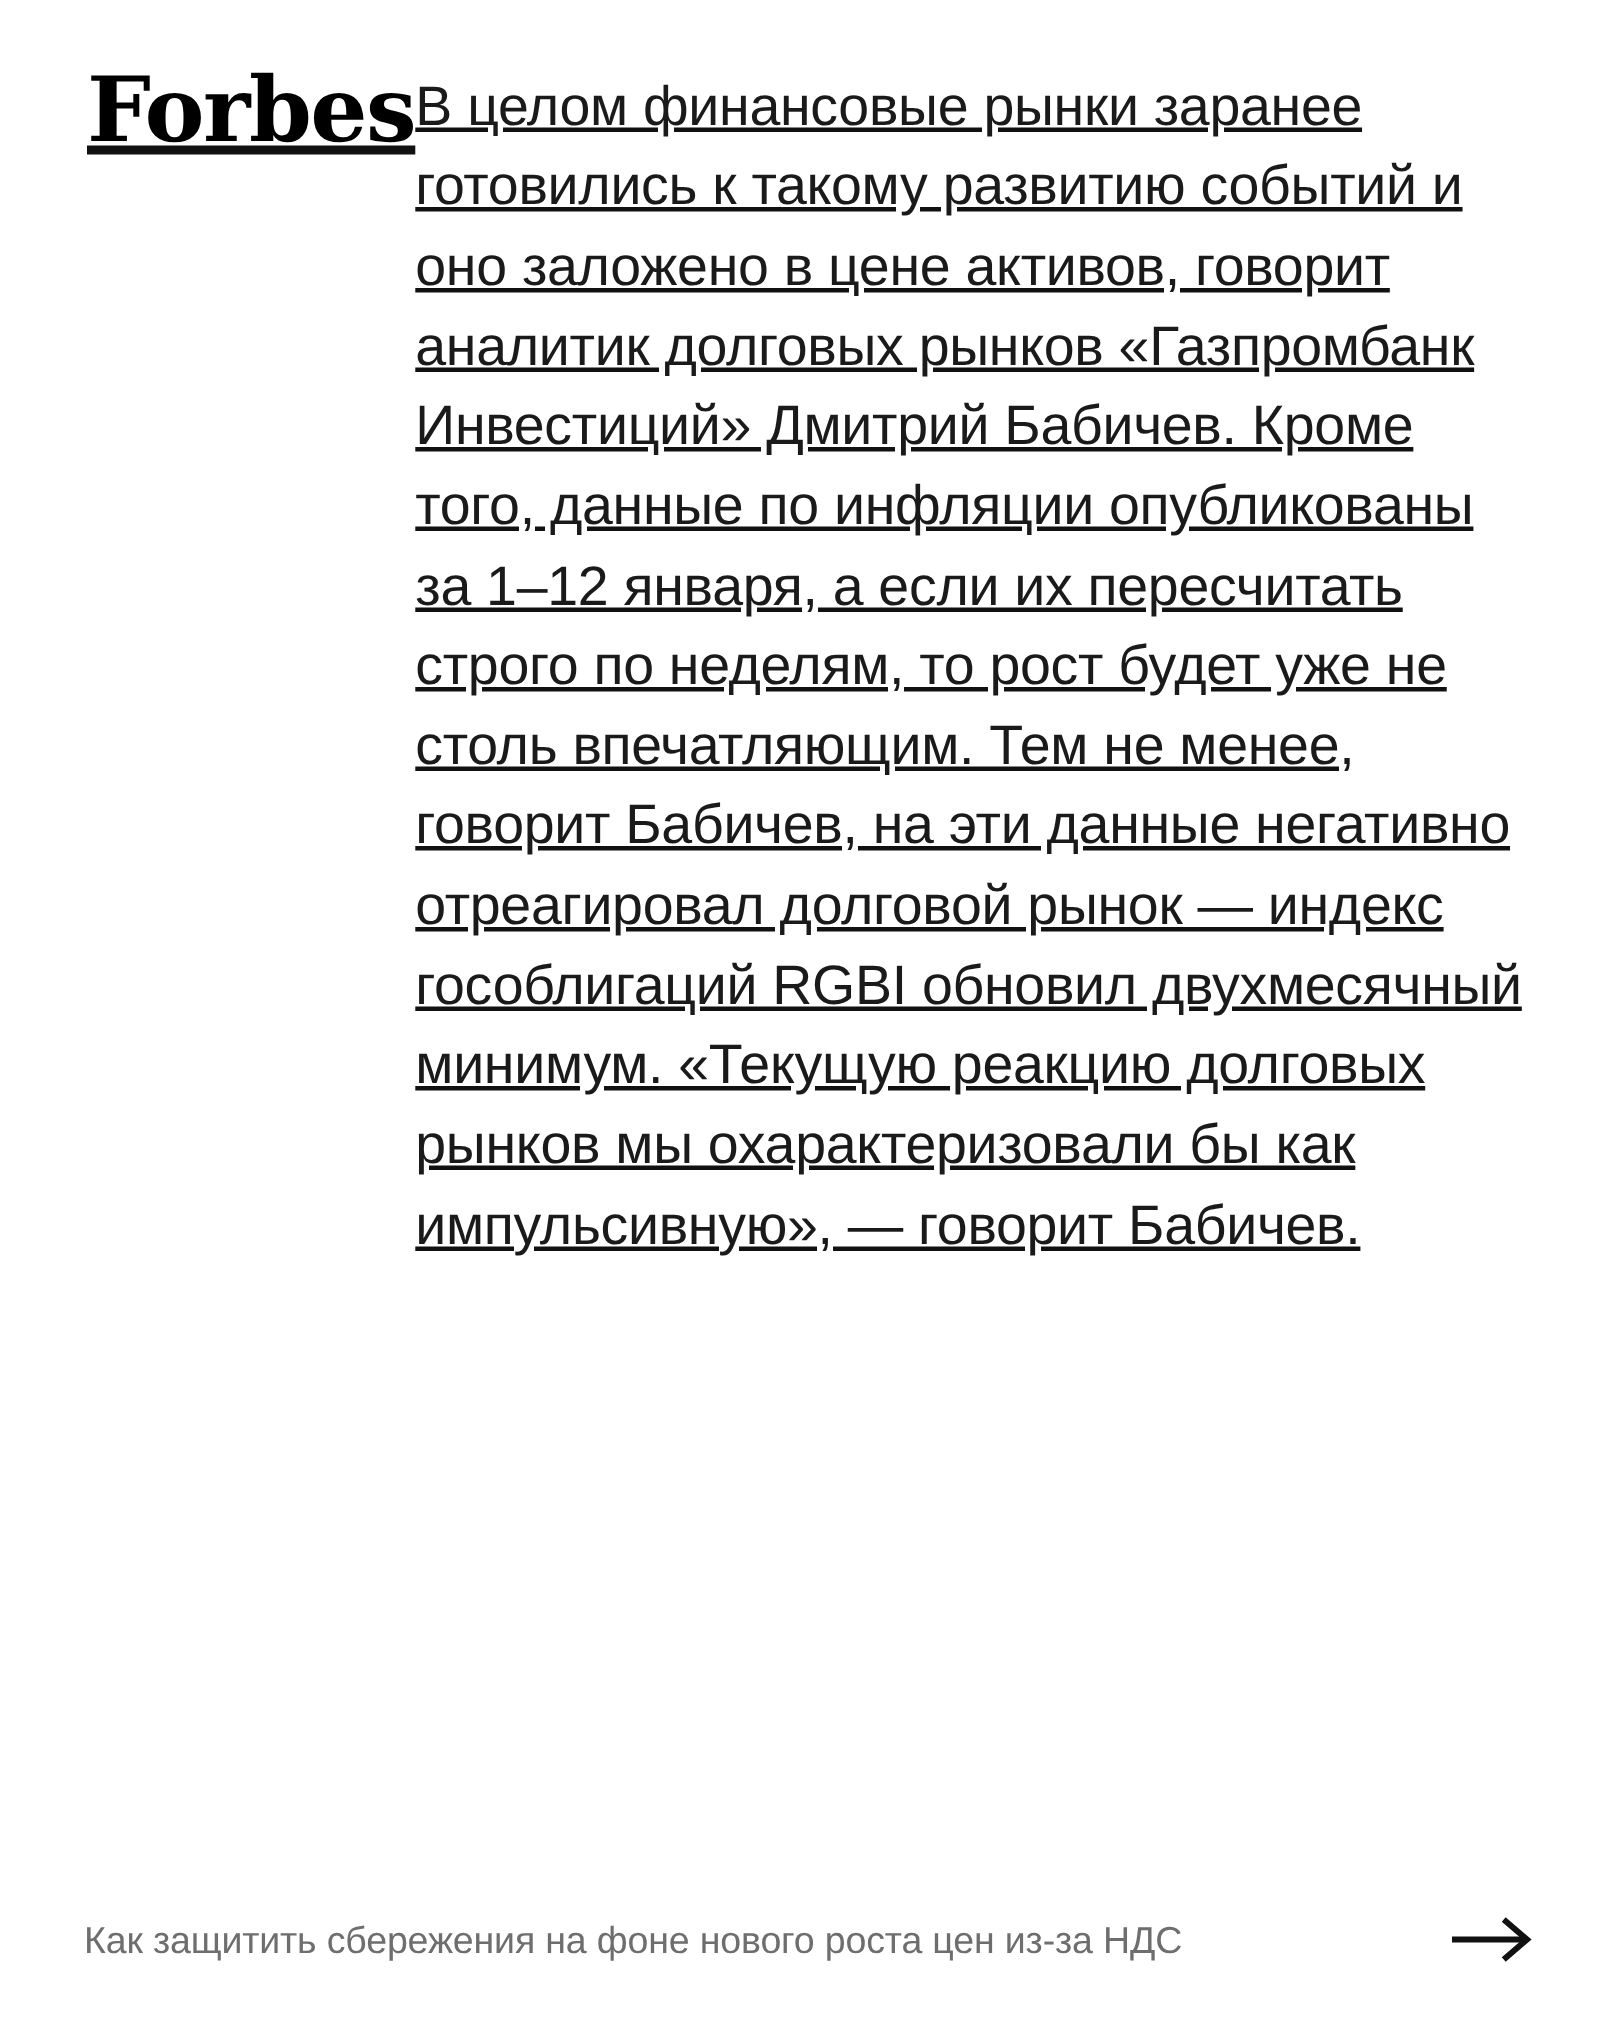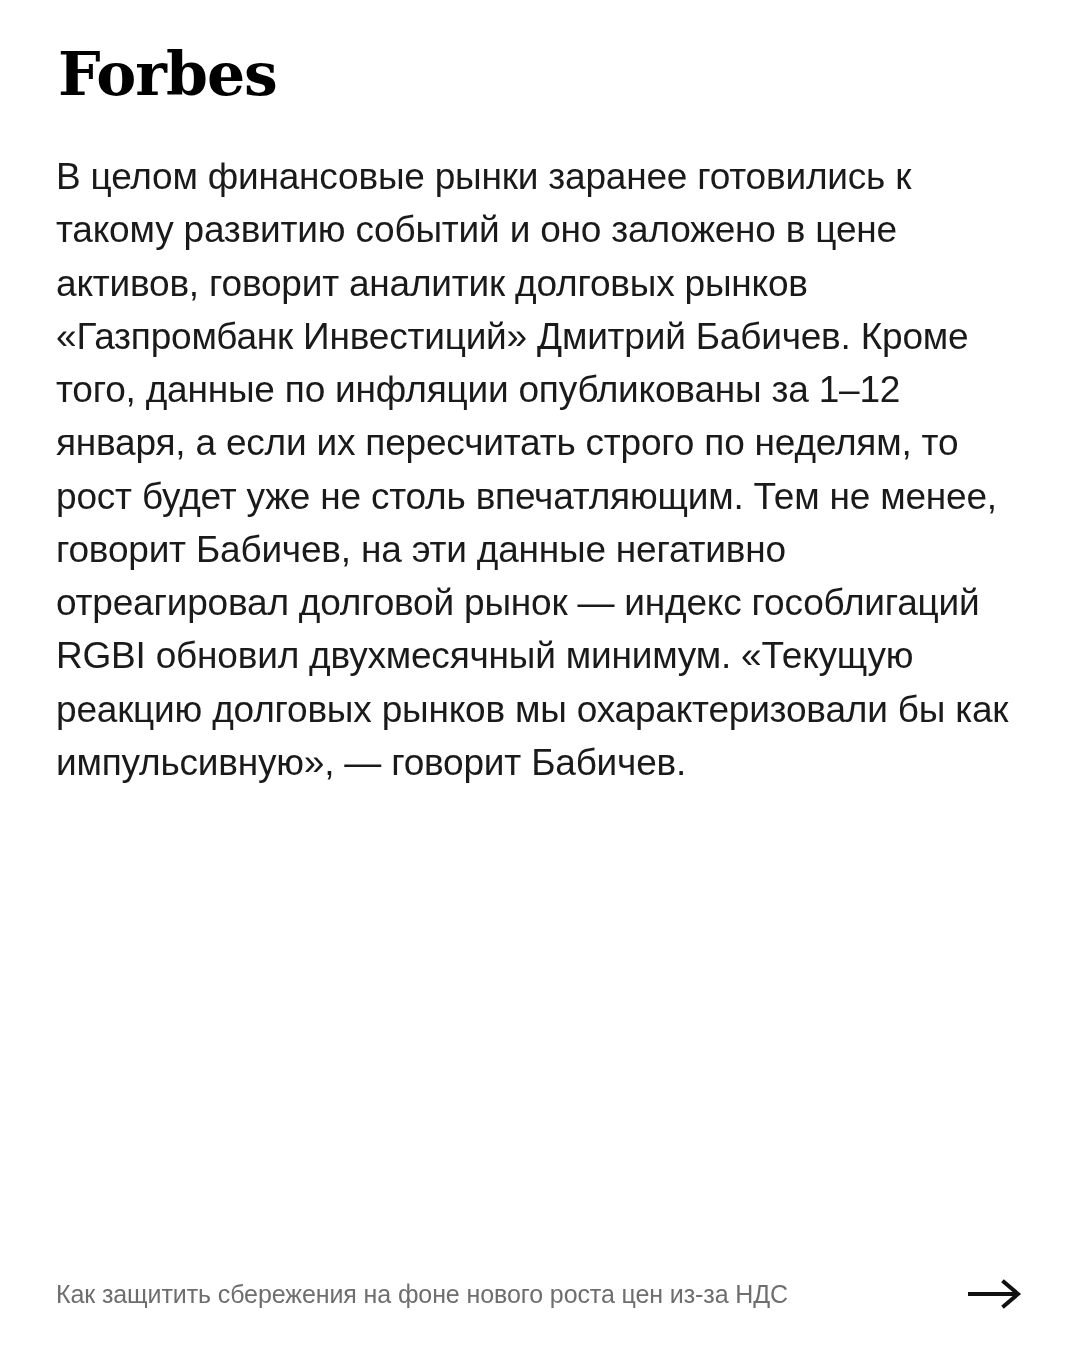--- a/index.html
+++ b/index.html
@@ -14,51 +14,50 @@
     color: #111111;
     overflow: hidden;
   }
   .page {
     position: relative;
     width: 1080px;
     height: 1350px;
     box-sizing: border-box;
     padding: 44px 56px 0 56px;
     display: flex;
-    flex-direction: column;
+    text-decoration: underline;
   }
   .brand {
     font-family: "DejaVu Serif", "Liberation Serif", serif;
     font-weight: bold;
     font-size: 60px;
     line-height: 1.0;
     letter-spacing: -1px;
     color: #000000;
     margin: 0 0 34px 2px;
   }
   .content {
     flex: 1 1 auto;
   }
   .para {
     font-size: 37px;
     line-height: 1.44;
     color: #1a1a1a;
-    margin: 12px 0 36px 0;
+    margin: 0 0 36px 0;
     letter-spacing: -0.2px;
   }
   .para:last-child {
     margin-bottom: 0;
   }
   .footer {
     position: absolute;
     left: 56px;
     right: 56px;
     bottom: 40px;
     display: flex;
-    align-items: center;
     justify-content: space-between;
     gap: 24px;
   }
   .footer-text {
     font-size: 25px;
     line-height: 1.3;
     color: #6e6e6e;
     letter-spacing: -0.1px;
   }
   .arrow-icon {

